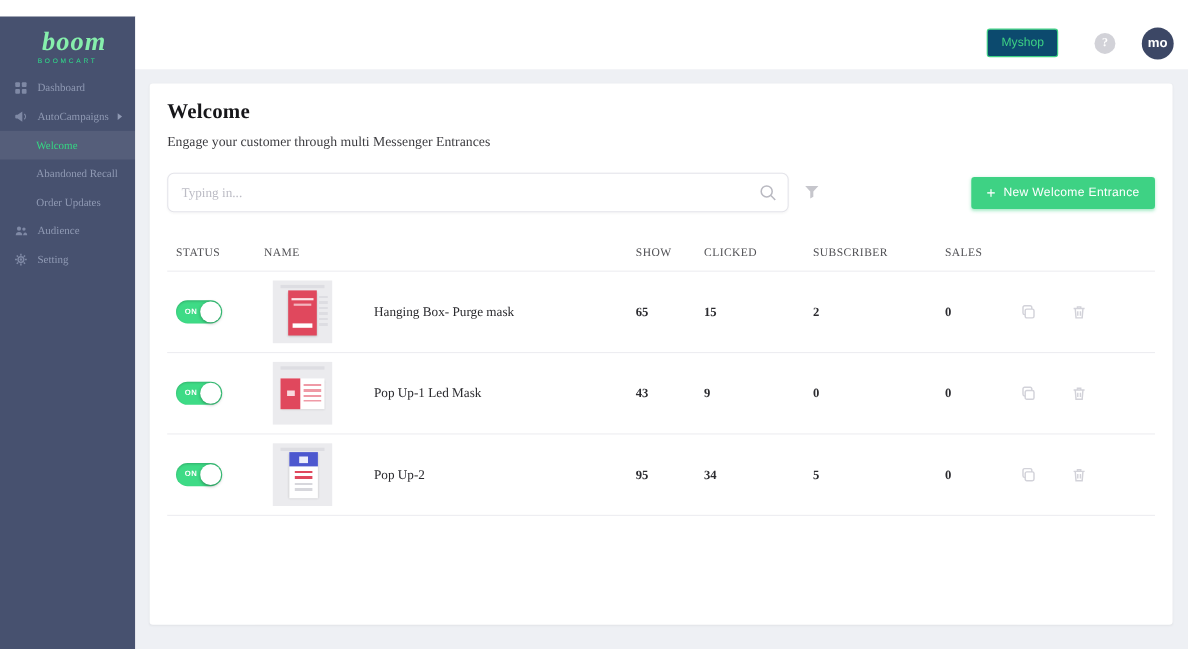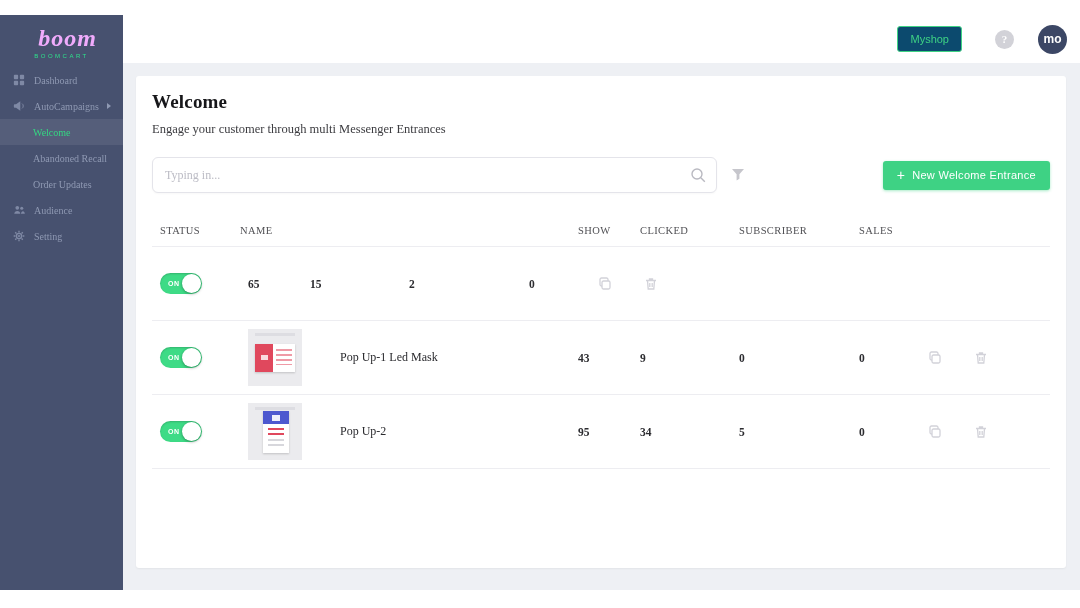--- a/index.html
+++ b/index.html
@@ -6,21 +6,21 @@
   html,body { margin:0; padding:0; }
   body {
     width:1080px; height:608px; background:#fff; position:relative; overflow:hidden;
     font-family:"Liberation Serif", serif;
   }
   .canvas { position:absolute; inset:0; }
 
   
   .sidebar { position:absolute; top:15px; left:0; width:123px; height:575px; background:#47516f; }
   .logo { padding:11px 0 8px; text-align:center; cursor:pointer; }
-  .logo-text { font:italic 700 24px "Liberation Serif", serif; color:#f0abfc; letter-spacing:1px; line-height:1;margin-left:12px; }
+  .logo-text { font:italic 700 24px "Liberation Serif", serif; color:#86efac; letter-spacing:1px; line-height:1;margin-left:12px; }
   .logo-sub { font-family:"Liberation Sans", sans-serif; font-size:6px; color:#2ee08b; letter-spacing:2.5px; margin-top:3px; }
   .nav { margin-top:0; }
   .nav-item { height:26px; display:flex; align-items:center; padding:0 12px 0 13px; color:#8f99b3; font-size:10px; cursor:pointer; }
   .nav-item .ni { width:12px; height:12px; margin-right:9px; flex:none; color:#7f89a5; }
   .nav-item .ni svg { width:12px; height:12px; display:block; fill:currentColor; }
   .chev { margin-left:auto; width:0; height:0; border-left:4px solid #8f99b3; border-top:3.5px solid transparent; border-bottom:3.5px solid transparent; }
   .sub-item { height:26px; display:flex; align-items:center; padding-left:33px; color:#8f99b3; font-size:10px; cursor:pointer; }
   .sub-item.active { background:rgba(255,255,255,.08); color:#35d783; }
 
   
@@ -196,20 +196,31 @@
           <div class="c-actions"></div>
         </div>
 
         <div class="trow">
           <div class="c-status">
             <div class="toggle">
               <span class="on">ON</span>
               <span class="knob"></span>
             </div>
           </div>
+          <div class="c-name">
+            <div class="thumb">
+              <div class="t-red-modal">
+                  <div class="l1"></div>
+                  <div class="l2"></div>
+                  <div class="btn"></div>
+                </div>
+              <div class="t-red-side"></div>
+            </div>
+            <span class="nm">Hanging Box- Purge mask</span>
+          </div>
           <div class="c-show num">65</div>
           <div class="c-clicked num">15</div>
           <div class="c-sub num">2</div>
           <div class="c-sales num">0</div>
           <div class="c-actions">
             <svg class="act" viewBox="0 0 16 16" fill="none" stroke="#d2d2d9" stroke-width="1.3">
                 <rect x="5" y="5" width="8" height="8" rx="1.5"></rect>
                 <path d="M11 5V3.5A1.5 1.5 0 009.5 2h-5A1.5 1.5 0 003 3.5v5A1.5 1.5 0 004.5 10H5"></path>
               </svg>
             <svg class="act" viewBox="0 0 16 16" fill="none" stroke="#d2d2d9" stroke-width="1.3">

